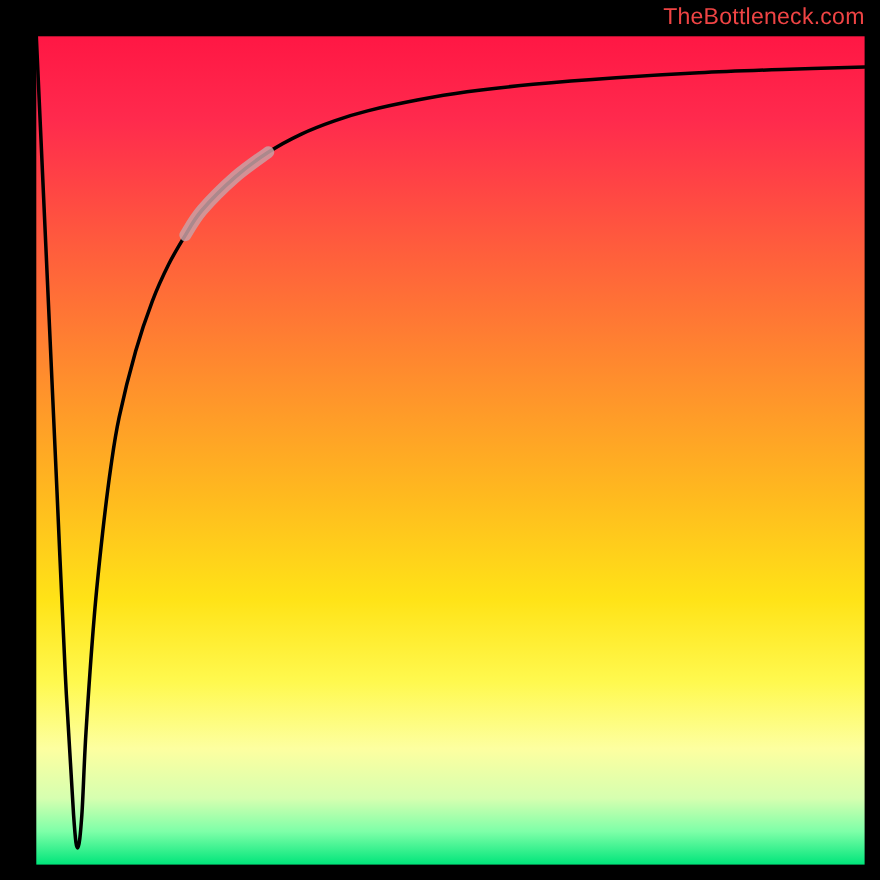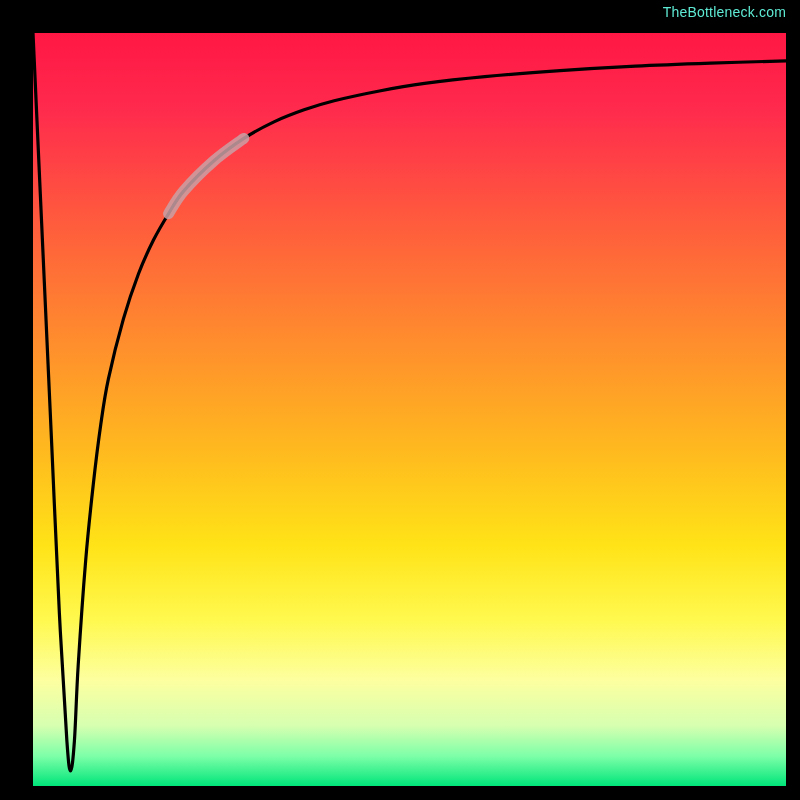--- a/index.html
+++ b/index.html
@@ -37,22 +37,22 @@
       #fdffa0 86%,
       #d6ffb0 92%,
       #7effa8 96%,
       #00e57a 100%
     );
   }
   .attribution {
     position: absolute;
     top: 4px;
     right: 14px;
-    color: #5eead4;
-    font-size: 14px;
+    color: #ef4444;
+    font-size: 21px;
     font-weight: 500;
     letter-spacing: 0.2px;
   }
   svg.curve {
     position: absolute;
     left: 0;
     top: 0;
   }
 </style>
 </head>

